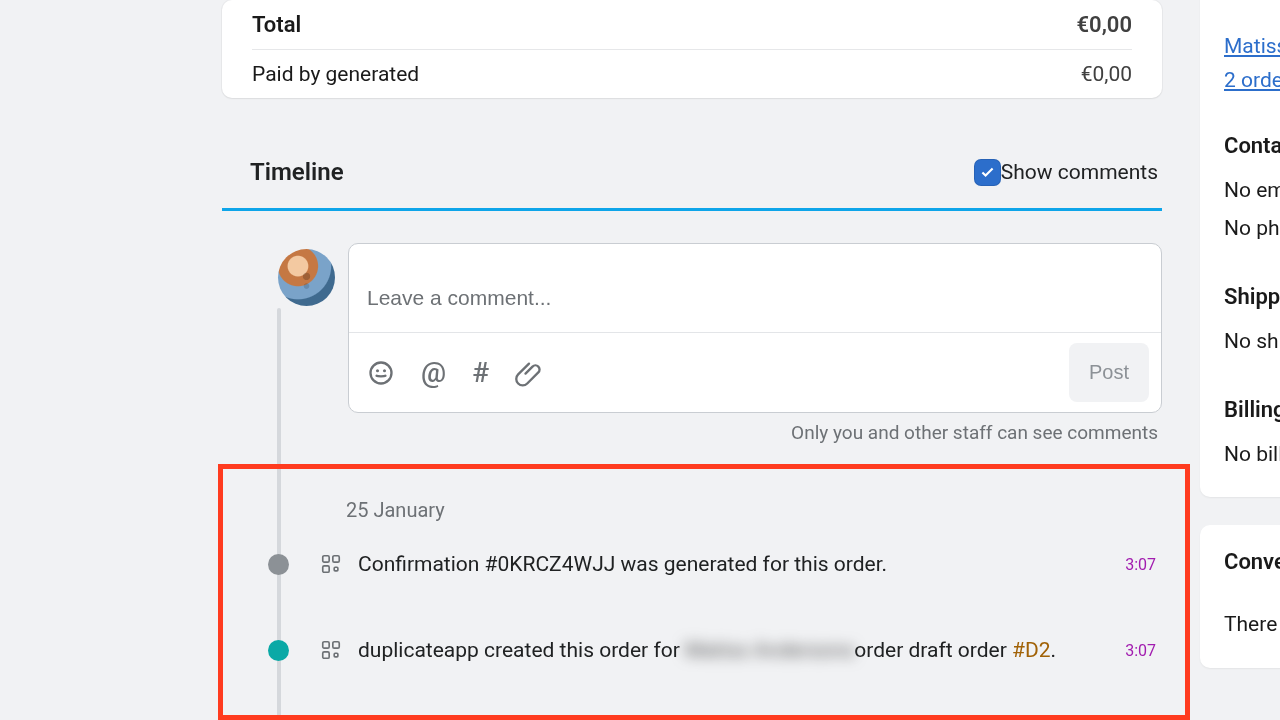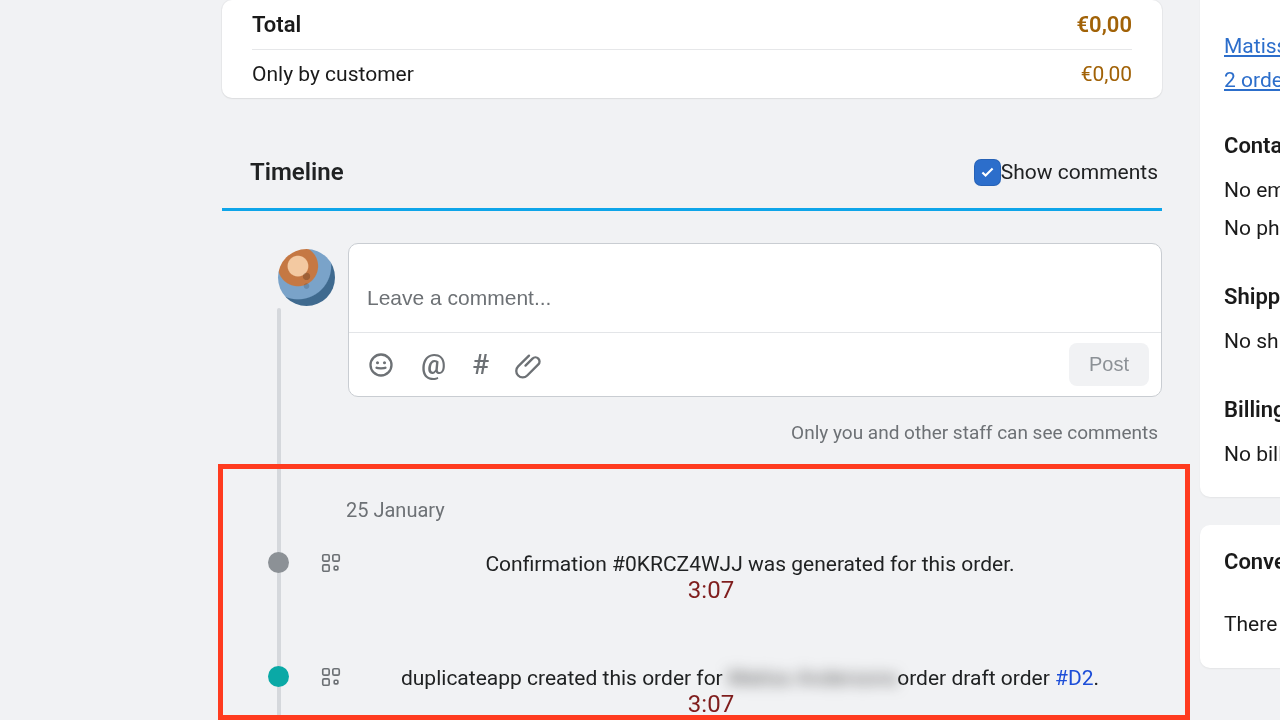--- a/index.html
+++ b/index.html
@@ -30,21 +30,21 @@
   .card-row {
     display: flex;
     justify-content: space-between;
     align-items: center;
     padding: 12px 0;
   }
   .card-row + .card-row { border-top: 1px solid #e6e7e9; }
   .card-row.total .label { font-weight: 600; font-size: 22px; }
   .card-row.total .value { font-weight: 600; font-size: 22px; }
   .card-row .label { font-size: 21px; color: #1a1a1a; }
-  .card-row .value { font-size: 21px; color: #a16207; }
+  .card-row .value { font-size: 21px; color: #404040; }
 
   
   .tl-head {
     display: flex;
     justify-content: space-between;
     align-items: center;
     padding: 10px 4px 22px 28px;
     border-bottom: 3px solid #0ea5e9;
   }
   .tl-title { font-size: 24px; font-weight: 600; }
@@ -95,25 +95,25 @@
     padding: 10px 12px;
   }
   .tb-icons { display:flex; gap: 26px; align-items:center; padding-left:6px;}
   .tb-icons span {
     color:#6d7175; font-size: 28px; line-height:1;
     display:inline-flex; align-items:center; justify-content:center;
   }
   .tb-icons svg { width:28px; height:28px; fill:#6d7175; }
   .post-btn {
     background:#f1f2f4; color:#8c9196; font-size:20px;
-    padding: 10px 20px; border-radius:8px; border:none;
+    padding: 18px 20px; border-radius:8px; border:none;
   }
   .hint {
     margin-left: 70px; text-align:right; color:#6d7175; font-size:19px;
-    padding: 24px 4px 0 0;
+    padding: 8px 4px 0 0;
   }
 
   .tl-body { position: relative; margin-left: 28px; padding-bottom: 80px; }
   .vline {
     position:absolute;
     left: 27px; 
     top: 97px; 
     width: 4px;
     background:#d5d8dc;
     height: 590px;
@@ -123,50 +123,49 @@
   .date-label {
     margin-left: 70px; padding-left: 26px;
     color:#6d7175; font-size:20px;
     padding-top: 46px; padding-bottom: 14px;
   }
 
   .event {
     position: relative;
     display:flex; align-items:center;
     padding: 16px 0;
-    flex-direction: column;
   }
   .dot {
     position:absolute; left: 18px;
     width: 21px; height:21px; border-radius:50%;
   }
   .dot.gray { background:#8c9196; }
   .dot.teal { background:#0aa9a6; }
   .app-ic {
     position:absolute; left: 70px;
     width:22px; height:22px;
     color:#6d7175;
   }
   .app-ic svg{width:22px;height:22px;fill:none;stroke:#6d7175;stroke-width:1.8;}
   .ev-text {
     margin-left: 108px;
     font-size: 21px;
     color:#202223;
     flex:1;
     padding-right: 20px;
   }
-  .ev-text .link { color:#1d4ed8; }
+  .ev-text .link { color:#a16207; }
   .blurred {
     display:inline-block;
     filter: blur(7px);
     color:#555;
     user-select:none;
   }
   .ev-time {
-    font-size: 24px; color:#7f1d1d; padding-right: 6px; margin-left: 16px;
+    font-size: 16px; color:#a21caf; padding-right: 6px; margin-left: 16px;
   }
 
   .hl-box {
     position:absolute;
     border: 5px solid #ff3b1f;
     left: 218px; top: 464px;
     width: 972px; height: 256px;
     pointer-events:none;
   }
 
@@ -192,21 +191,21 @@
 <body>
 
 <div class="main-col">
 
   <div class="card">
     <div class="card-row total">
       <span class="label">Total</span>
       <span class="value">€0,00</span>
     </div>
     <div class="card-row">
-      <span class="label">Only by customer</span>
+      <span class="label">Paid by generated</span>
       <span class="value">€0,00</span>
     </div>
   </div>
 
   <div class="tl-head">
     <div class="tl-title">Timeline</div>
     <label class="tl-toggle">
       <span class="chk">
         <svg viewBox="0 0 16 16">
             <path d="M6.2 12.3 2.5 8.6l1.4-1.4 2.3 2.3 5.9-5.9 1.4 1.4z"></path>

